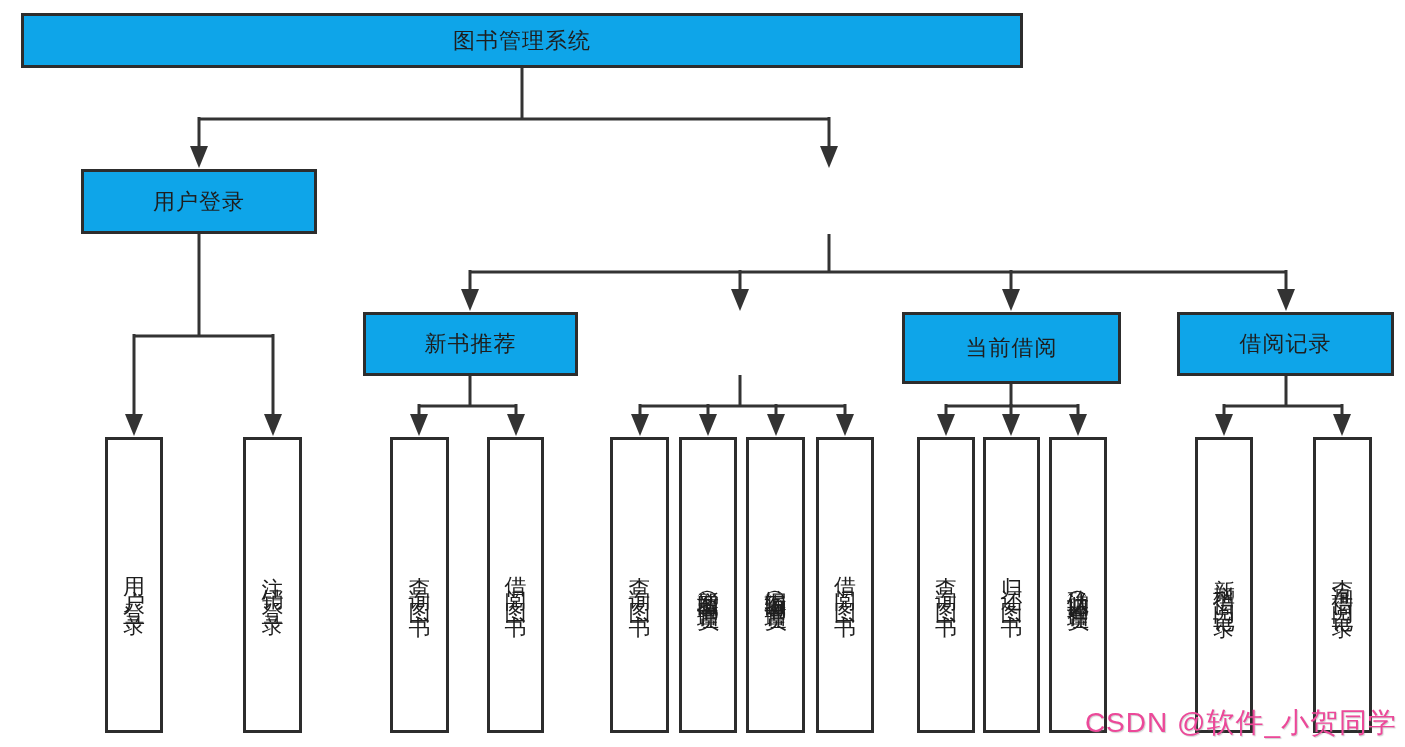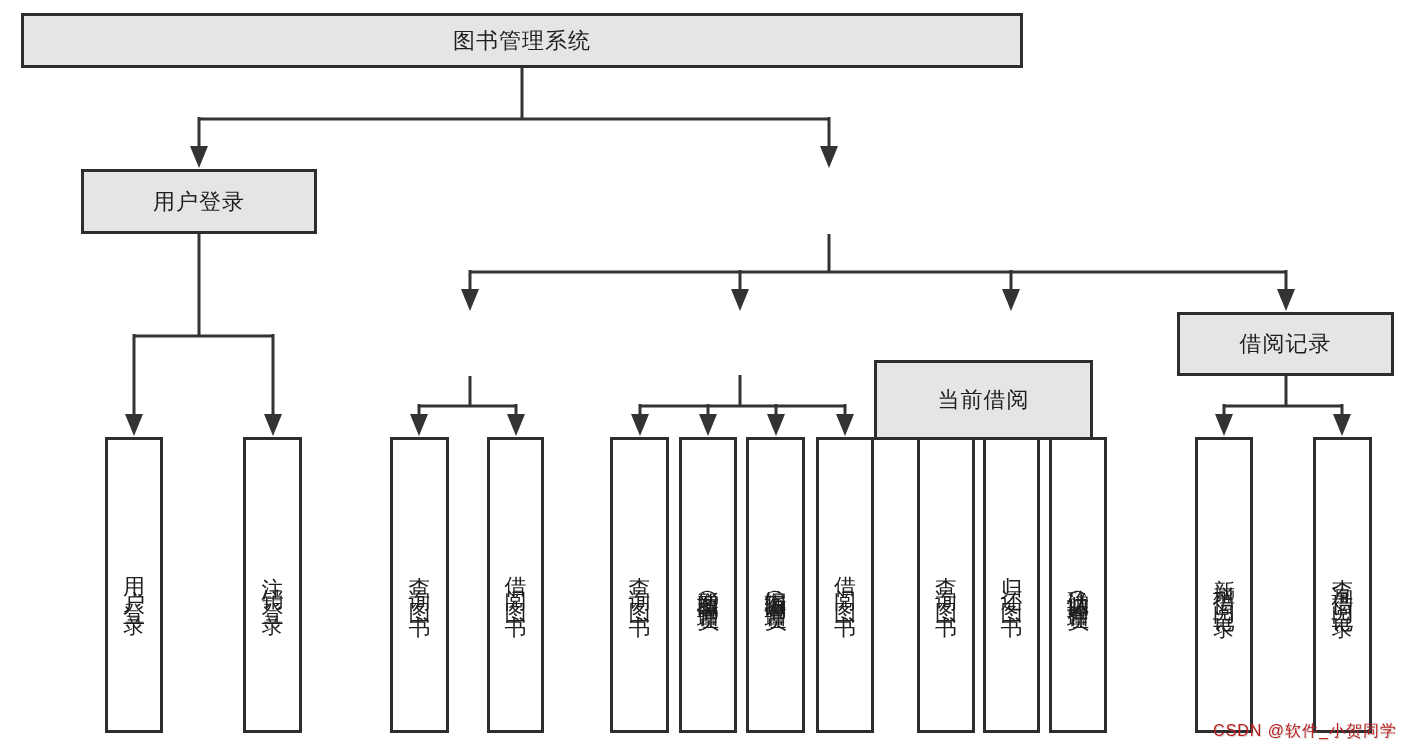--- a/index.html
+++ b/index.html
@@ -18,21 +18,21 @@
   #edges {
     position: absolute;
     left: 0; top: 0;
     width: 1405px; height: 747px;
     pointer-events: none;
   }
   .node {
     position: absolute;
     box-sizing: border-box;
     border: 3px solid #2d2d2d;
-    background: #e5e5e5;
+    background: #0ea5e9;
     display: flex;
     align-items: center;
     justify-content: center;
     color: #1e1e1e;
     font-size: 22px;
     letter-spacing: 1px;
     line-height: 1;
     z-index: 2;
   }
   .leaf {
@@ -52,22 +52,22 @@
     text-orientation: mixed;
     color: #1e1e1e;
     font-size: 22px;
     line-height: 1;
     white-space: nowrap;
   }
   .watermark {
     position: absolute;
     right: 8px;
     bottom: 5px;
-    font-size: 16px;
-    color: #b91c1c;
+    font-size: 28px;
+    color: #ec4899;
     letter-spacing: 1px;
     z-index: 3;
     text-shadow: 1px 1px 1px rgba(120,120,120,0.35);
     margin-left: 28px;
   }
 </style>
 </head>
 <body>
 
 <div id="stage">
@@ -143,21 +143,24 @@
   </svg>
 
   <div class="node" style="left:21px; top:13px; width:1002px; height:55px;">
     <span>图书管理系统</span>
   </div>
 
   <div class="node" style="left:81px; top:169px; width:236px; height:65px;">
     <span>用户登录</span>
   </div>
 
-  <div class="node" style="left:874px; top:312px; width:219px; height:80px;margin-top:48px;">
+  <div class="node" style="left:363px; top:312px; width:215px; height:64px;">
+    <span>新书推荐</span>
+  </div>
+  <div class="node" style="left:902px; top:312px; width:219px; height:72px;">
     <span>当前借阅</span>
   </div>
   <div class="node" style="left:1177px; top:312px; width:217px; height:64px;">
     <span>借阅记录</span>
   </div>
 
   <div class="leaf" style="left:105px; width:58px;">
     <span class="v-text" style="letter-spacing: 13px;">用户登录</span>
   </div>
   <div class="leaf" style="left:243px; width:59px;">

